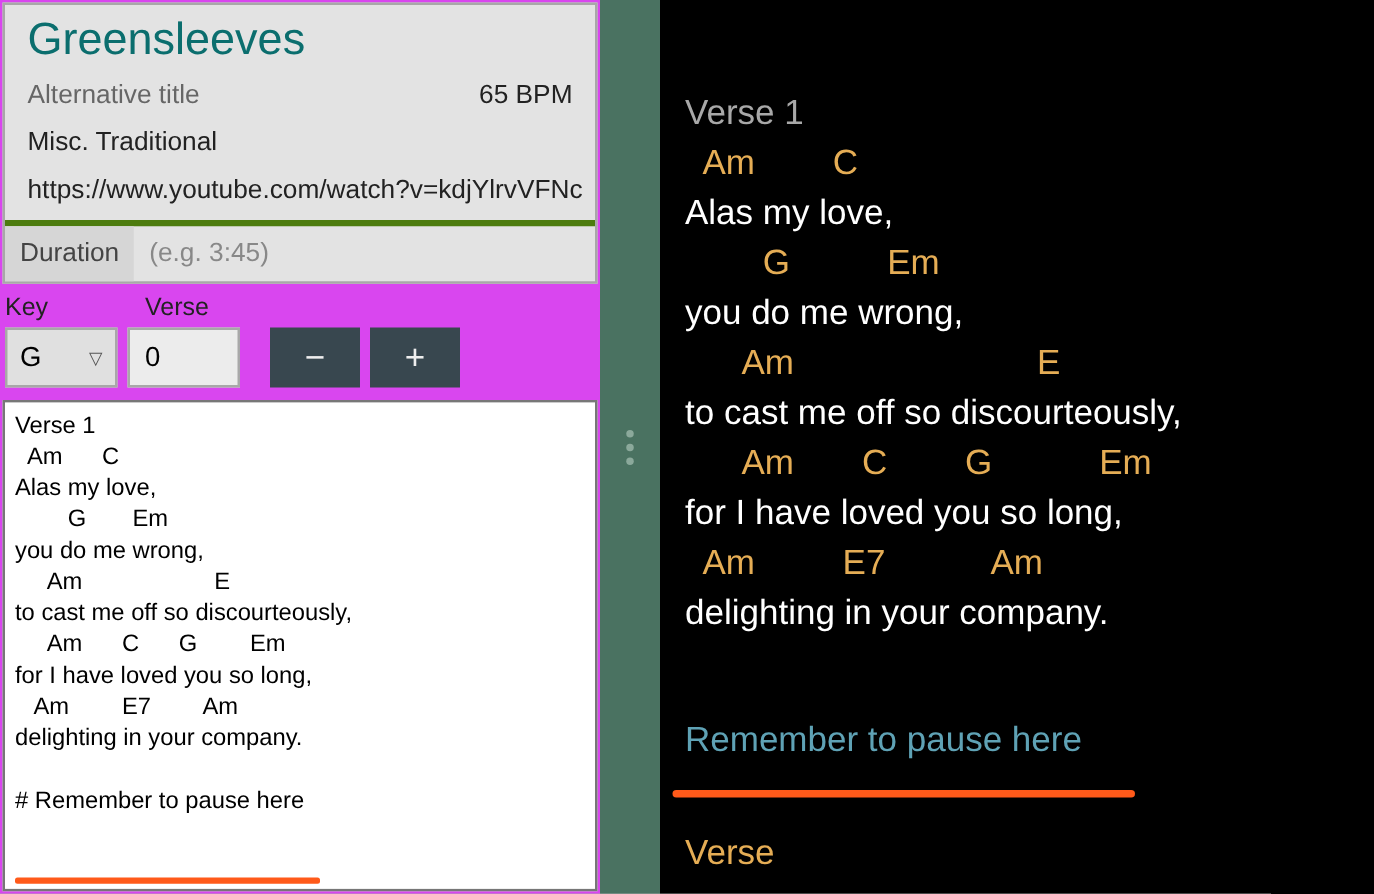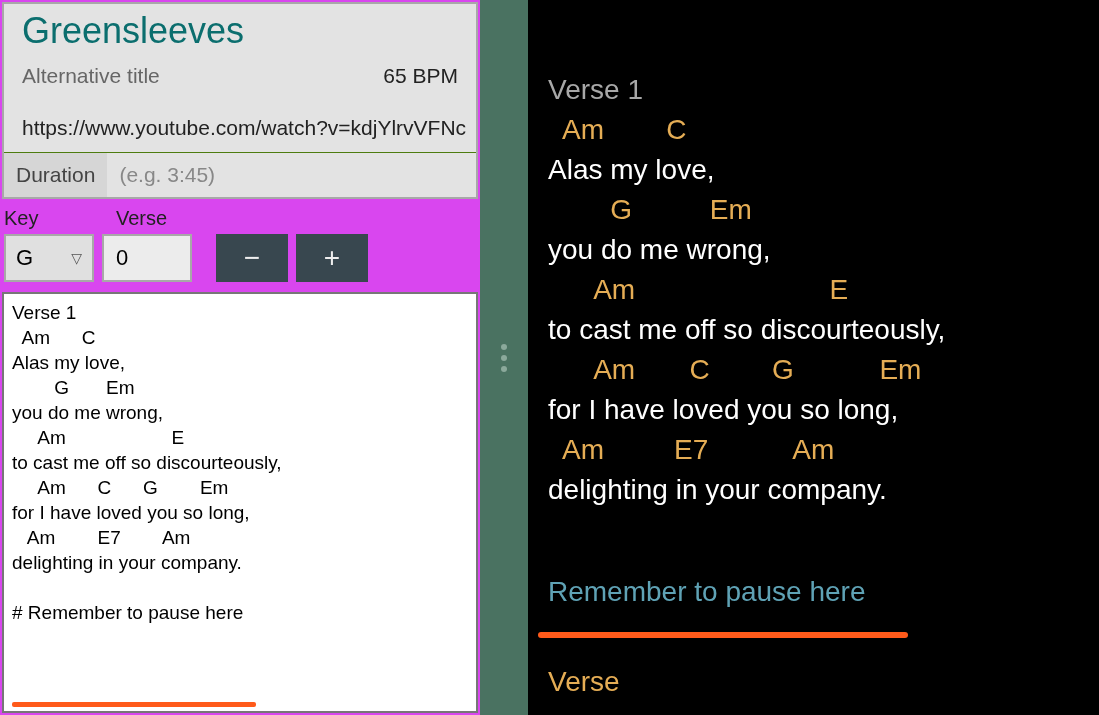--- a/index.html
+++ b/index.html
@@ -45,21 +45,21 @@
     font-size: 21px;
     color: #222;
     padding: 4px 18px 12px 18px;
     white-space: nowrap;
     overflow: hidden;
   }
   .duration-row {
     display: flex;
     align-items: center;
     font-size: 21px;
-    border-top: 1px solid #4d7c0f;
+    border-top: 5px solid #4d7c0f;
   }
   .duration-label {
     padding: 10px 12px;
     background: #d6d6d6;
     color: #444;
   }
   .duration-ph {
     padding: 10px 12px;
     color: #888;
   }
@@ -190,20 +190,21 @@
 
 <div class="left-panel">
 
   <div class="meta-box">
     <div class="song-title">Greensleeves</div>
     <div class="meta-row">
       <div class="meta-field">Alternative title</div>
       <div class="meta-field dark right">65 BPM</div>
     </div>
     <div class="meta-row">
+      <div class="meta-field dark">Misc. Traditional</div>
     </div>
     <div class="url-field">https://www.youtube.com/watch?v=kdjYlrvVFNc</div>
     <div class="duration-row">
       <div class="duration-label">Duration</div>
       <div class="duration-ph">(e.g. 3:45)</div>
     </div>
   </div>
 
   <div class="key-capo-row">
     <div class="lbl">Key</div>

